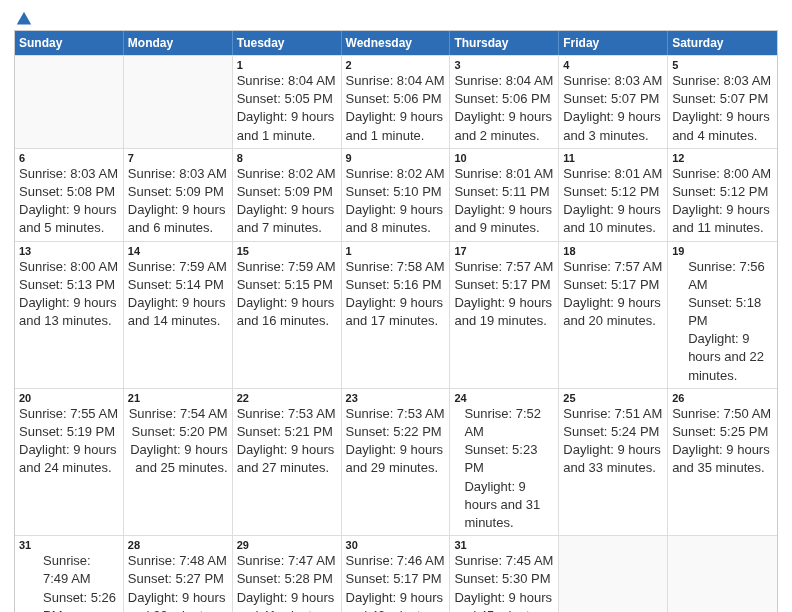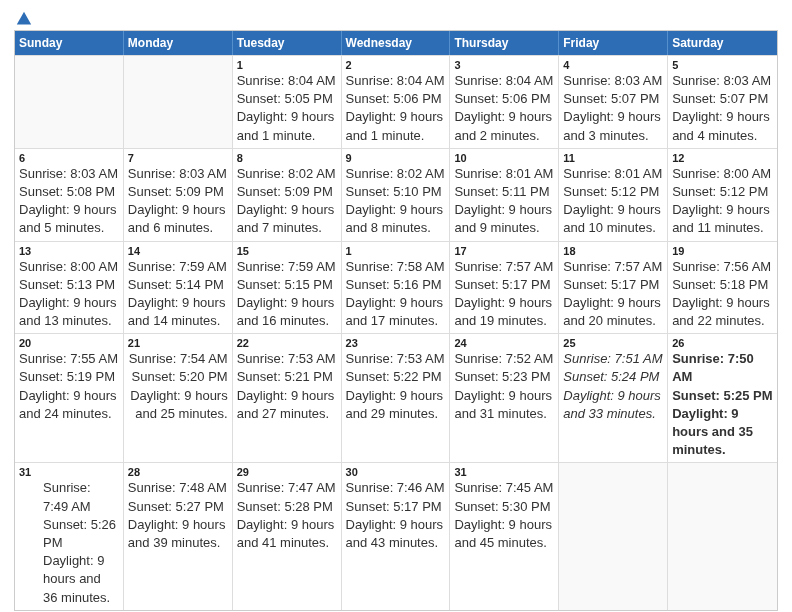--- a/index.html
+++ b/index.html
@@ -252,21 +252,21 @@
 Daylight: 9 hours and 19 minutes.</div>
           </div>
           <div class="cal-cell">
             <div class="day-num">18</div>
             <div class="cell-info" style="white-space: pre-line;">Sunrise: 7:57 AM
 Sunset: 5:17 PM
 Daylight: 9 hours and 20 minutes.</div>
           </div>
           <div class="cal-cell">
             <div class="day-num">19</div>
-            <div class="cell-info" style="white-space: pre-line;">Sunrise: 7:56 AM
+            <div class="cell-info" style="white-space: pre-line; margin-left: 16px;">Sunrise: 7:56 AM
 Sunset: 5:18 PM
 Daylight: 9 hours and 22 minutes.</div>
           </div>
         </div>
         <div class="cal-row">
           <div class="cal-cell">
             <div class="day-num">20</div>
             <div class="cell-info" style="white-space: pre-line;">Sunrise: 7:55 AM
 Sunset: 5:19 PM
 Daylight: 9 hours and 24 minutes.</div>
@@ -284,33 +284,33 @@
 Daylight: 9 hours and 27 minutes.</div>
           </div>
           <div class="cal-cell">
             <div class="day-num">23</div>
             <div class="cell-info" style="white-space: pre-line;">Sunrise: 7:53 AM
 Sunset: 5:22 PM
 Daylight: 9 hours and 29 minutes.</div>
           </div>
           <div class="cal-cell">
             <div class="day-num">24</div>
-            <div class="cell-info" style="white-space: pre-line;">Sunrise: 7:52 AM
+            <div class="cell-info" style="white-space: pre-line; margin-left: 10px;">Sunrise: 7:52 AM
 Sunset: 5:23 PM
 Daylight: 9 hours and 31 minutes.</div>
           </div>
           <div class="cal-cell">
             <div class="day-num">25</div>
-            <div class="cell-info" style="white-space: pre-line; font-style: italic;">Sunrise: 7:51 AM
+            <div class="cell-info" style="white-space: pre-line;">Sunrise: 7:51 AM
 Sunset: 5:24 PM
 Daylight: 9 hours and 33 minutes.</div>
           </div>
           <div class="cal-cell">
             <div class="day-num">26</div>
-            <div class="cell-info" style="white-space: pre-line; font-weight: bold;">Sunrise: 7:50 AM
+            <div class="cell-info" style="white-space: pre-line;">Sunrise: 7:50 AM
 Sunset: 5:25 PM
 Daylight: 9 hours and 35 minutes.</div>
           </div>
         </div>
         <div class="cal-row">
           <div class="cal-cell">
             <div class="day-num">31</div>
             <div class="cell-info" style="white-space: pre-line; margin-left: 24px;">Sunrise: 7:49 AM
 Sunset: 5:26 PM
 Daylight: 9 hours and 36 minutes.</div>

